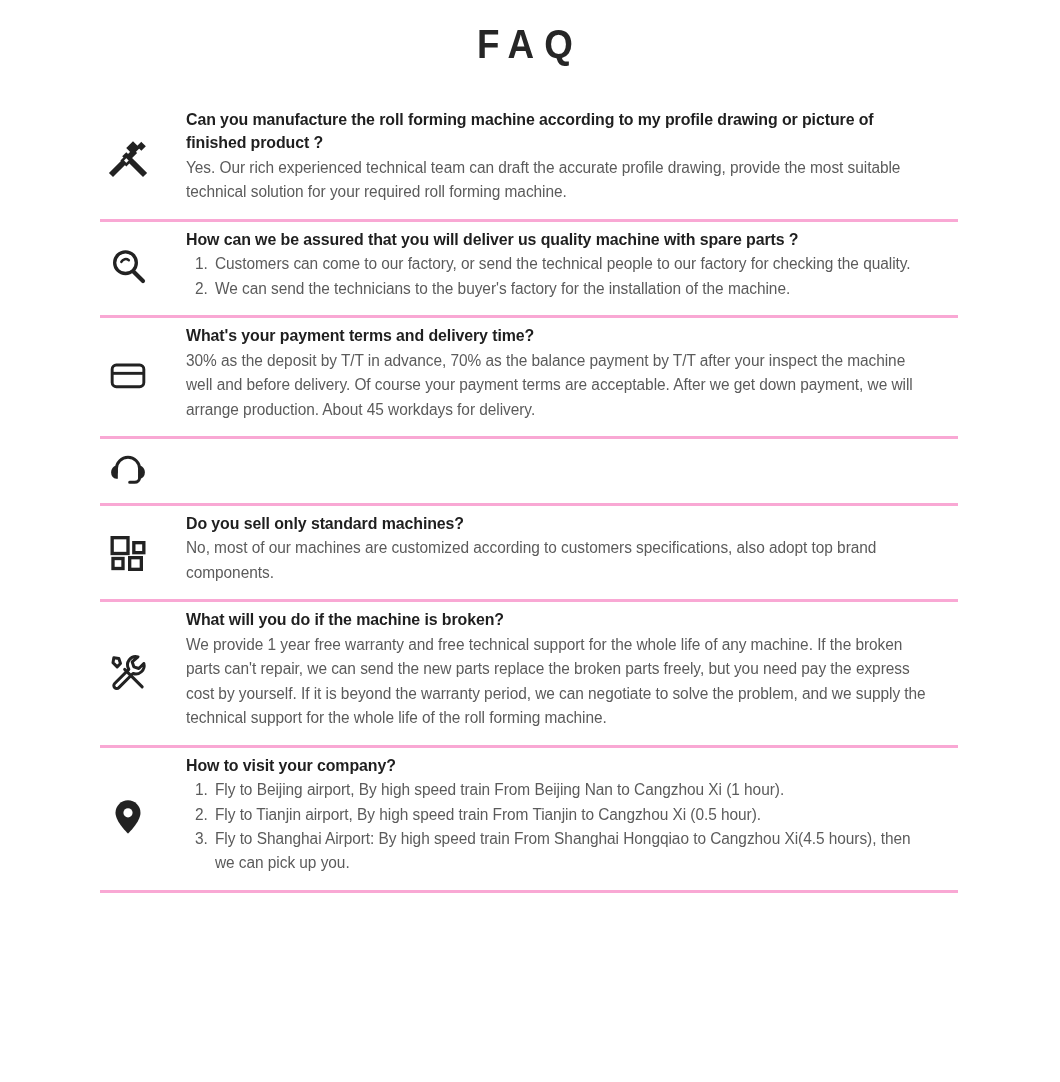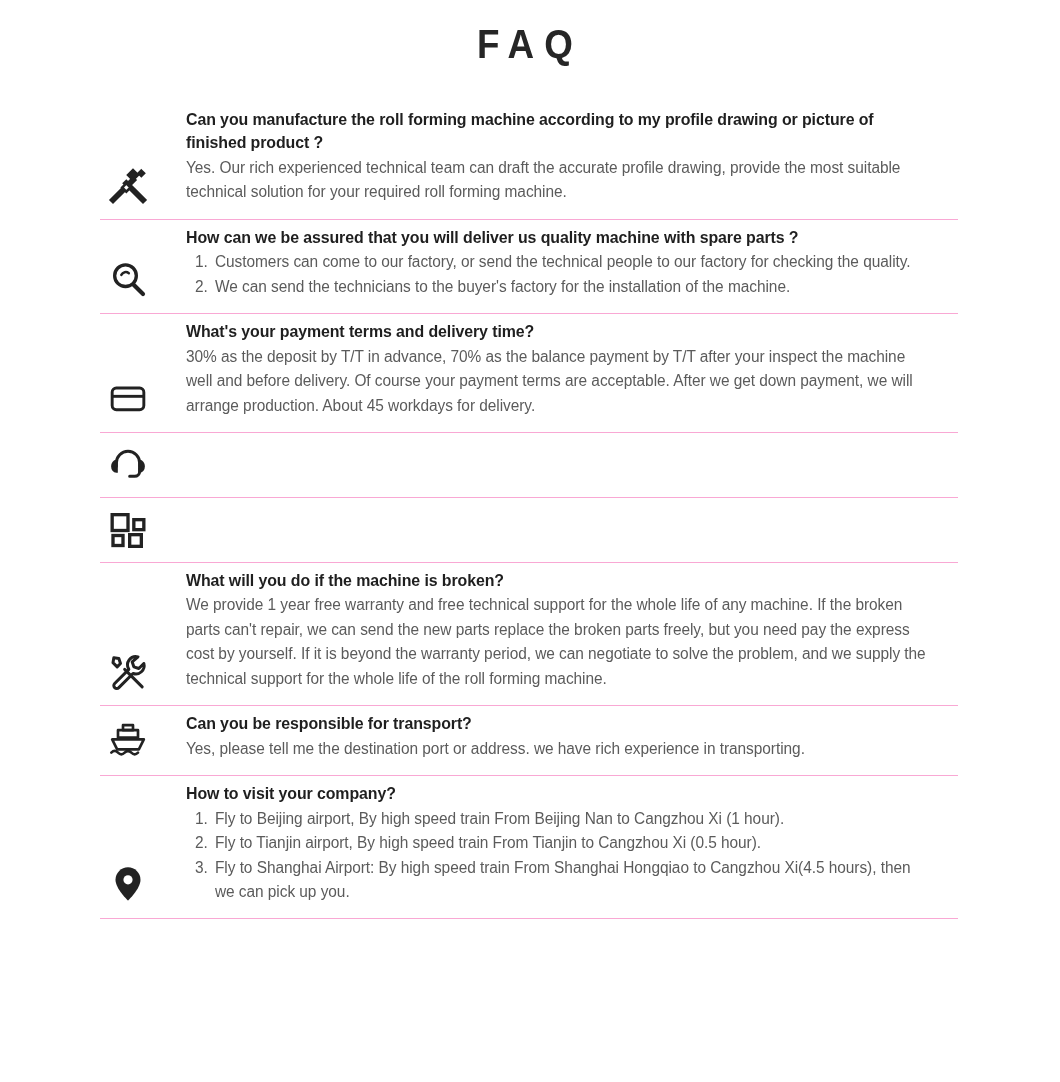--- a/index.html
+++ b/index.html
@@ -36,22 +36,22 @@
   .faq-list {
     margin: 0;
     padding: 0;
     list-style: none;
     width: 858px;
     margin-left: 100px;
     margin-top: 34px;
   }
   .faq-item {
     display: flex;
-    align-items: flex-end;
-    border-bottom: 1px solid #f9a8d4;
+    align-items: center;
+    border-bottom: 3px solid #f9a8d4;
     padding-top: 2px;
     padding-bottom: 14px;
   }
   .faq-item.first {
     border-top: none;
   }
   .icon-cell {
     width: 86px;
     min-width: 86px;
     padding-top: 8px;
@@ -170,50 +170,40 @@
 
     <li class="faq-item">
       <div class="icon-cell">
         <svg width="40" height="40" viewBox="0 0 48 48" fill="none" stroke="#222222" stroke-width="4">
           <rect x="5" y="8" width="19" height="19"></rect>
           <rect x="31" y="14" width="12" height="12"></rect>
           <rect x="6" y="33" width="12" height="12"></rect>
           <rect x="26" y="32" width="14" height="14"></rect>
         </svg>
       </div>
+      <div class="content-cell">
+        <div class="q">Do you sell only standard machines?</div>
+        <div class="a">No, most of our machines are customized according to customers specifications, also adopt top brand components.</div>
+      </div>
     </li>
 
     <li class="faq-item">
       <div class="icon-cell">
         <svg width="40" height="40" viewBox="0 0 48 48" fill="none" stroke="#222222" stroke-width="3.6" stroke-linecap="round" stroke-linejoin="round">
           <path d="M36 7 a10 10 0 0 0 -11 15 L8 39 a3.5 3.5 0 0 0 5 5 L30 27 a10 10 0 0 0 13 -12 l-6 6 -6 -2 -2 -6 z" fill="none"></path>
           <path d="M7 8 l6 1 2 6 -4 4 -5 -5 z" fill="none"></path>
           <path d="M20 22 L41 43" stroke-width="3.6"></path>
         </svg>
       </div>
       <div class="content-cell">
         <div class="q">What will you do if the machine is broken?</div>
         <div class="a">We provide 1 year free warranty and free technical support for the whole life of any machine. If the broken parts can't repair, we can send the new parts replace the broken parts freely, but you need pay the express cost by yourself. If it is beyond the warranty period, we can negotiate to solve the problem, and we supply the technical support for the whole life of the roll forming machine.</div>
       </div>
     </li>
 
-    <li class="faq-item">
-      <div class="icon-cell">
-        <svg width="40" height="40" viewBox="0 0 48 48" fill="none" stroke="#222222" stroke-width="3.2" stroke-linecap="round" stroke-linejoin="round">
-          <rect x="18" y="5" width="12" height="6"></rect>
-          <rect x="12" y="11" width="24" height="9"></rect>
-          <path d="M5 22 h38 l-6 12 h-26 z"></path>
-          <path d="M4 38 q4 -4 8 0 q4 4 8 0 q4 -4 8 0 q4 4 8 0" fill="none" stroke-width="3.2"></path>
-        </svg>
-      </div>
-      <div class="content-cell">
-        <div class="q">Can you be responsible for transport?</div>
-        <div class="a">Yes, please tell me the destination port or address. we have rich experience in transporting.</div>
-      </div>
-    </li>
 
     <li class="faq-item">
       <div class="icon-cell">
         <svg width="40" height="40" viewBox="0 0 48 48">
           <path d="M24 4 a15 15 0 0 0 -15 15 c0 11 15 25 15 25 s15 -14 15 -25 a15 15 0 0 0 -15 -15 z" fill="#222222"></path>
           <circle cx="24" cy="19" r="5.5" fill="#ffffff"></circle>
         </svg>
       </div>
       <div class="content-cell">
         <div class="q">How to visit your company?</div>

